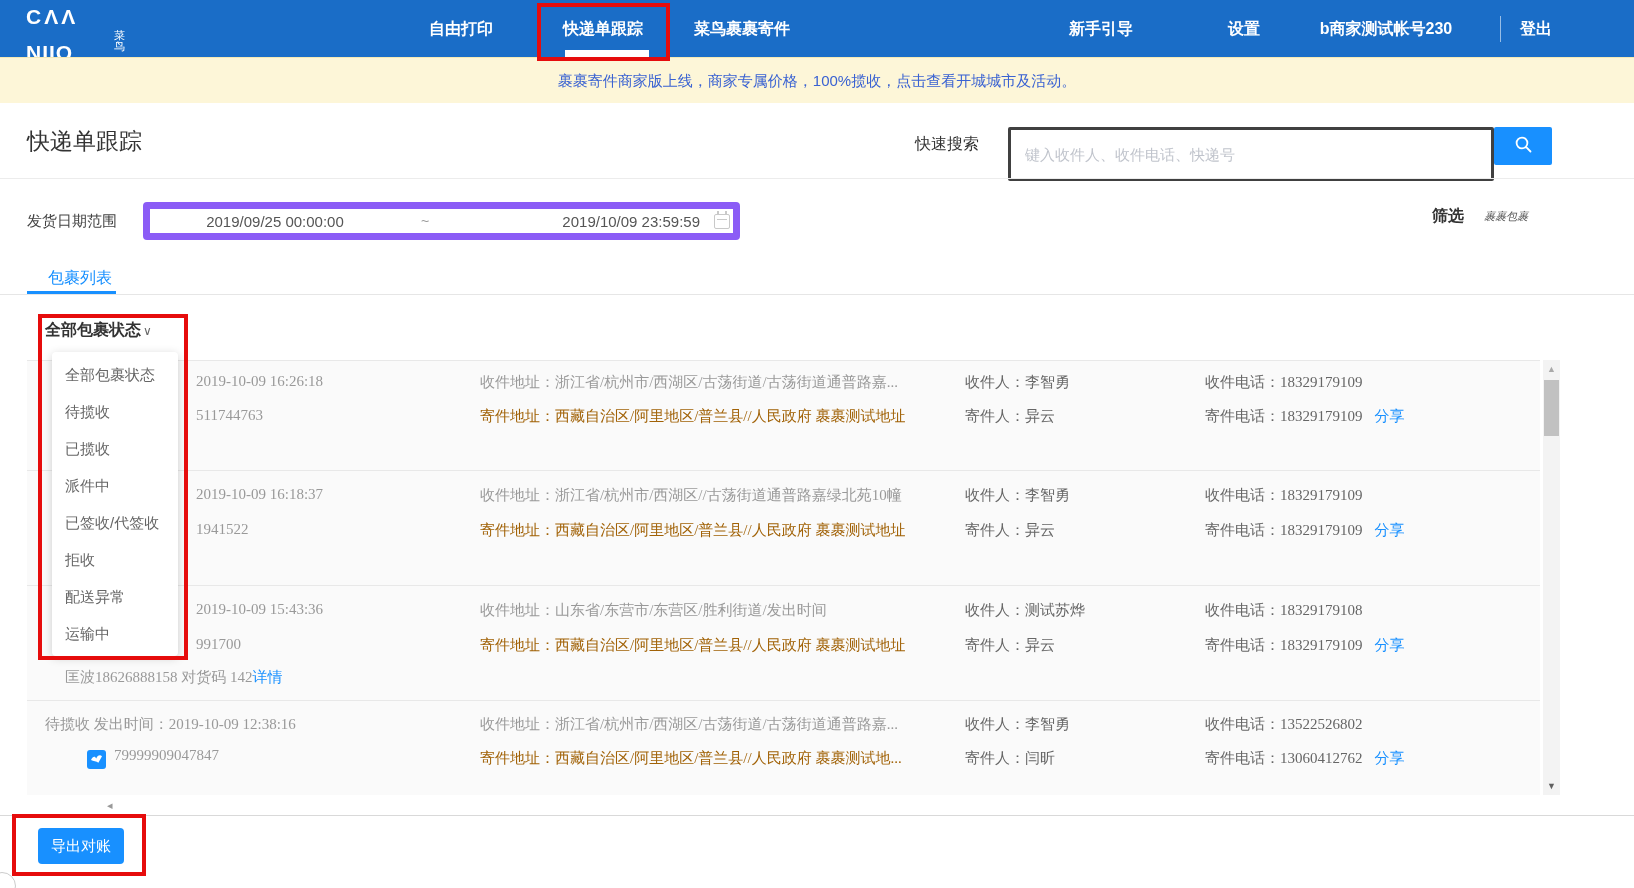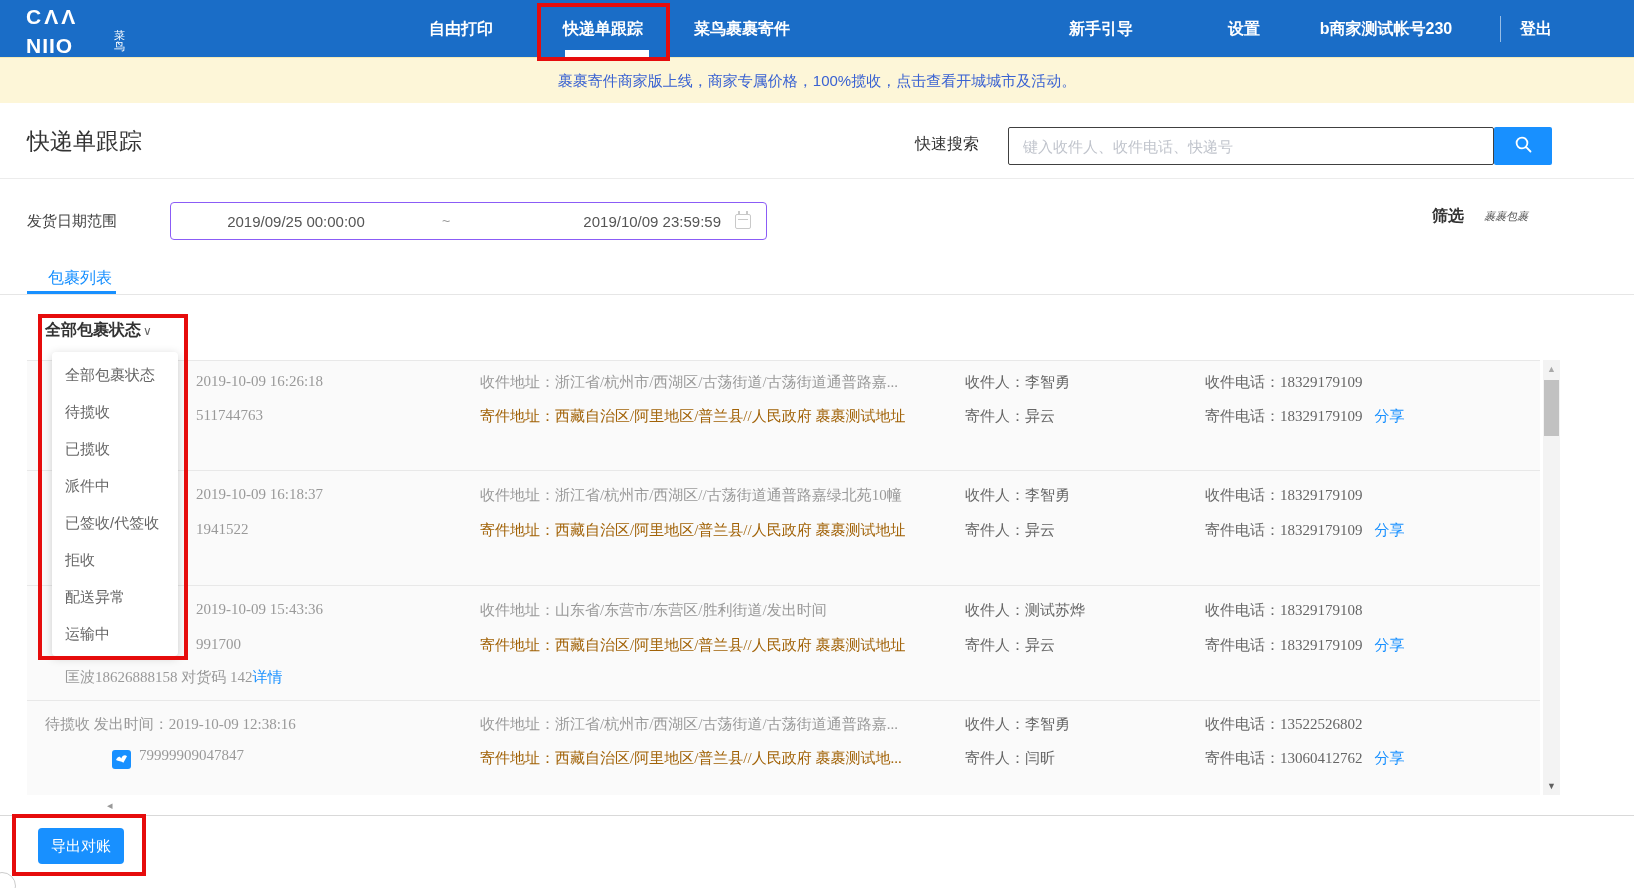--- a/index.html
+++ b/index.html
@@ -4,43 +4,43 @@
 <style>
   * { margin:0; padding:0; box-sizing:border-box; }
   html,body { background:#fff; }
   body { font-family:"Liberation Sans","DejaVu Sans",sans-serif; }
   #screen { position:relative; width:1634px; height:888px; background:#fff; overflow:hidden; }
 
   
   .nav { position:absolute; left:0; top:0; width:1634px; height:57px; background:#1a6dc7; }
   .logo { position:absolute; left:26px; top:6px; color:#fff; line-height:1; }
   .logo .l1 { font-size:21px; font-weight:bold; letter-spacing:3px; }
-  .logo .l2 { font-size:21px; font-weight:bold; letter-spacing:1px; margin-top:8px; }
+  .logo .l2 { font-size:21px; font-weight:bold; letter-spacing:1px; margin-top:15px; }
   .logo .cn { position:absolute; left:88px; top:24px; font-size:11px; letter-spacing:1px; font-weight:normal; }
   .nav-item { position:absolute; top:0; height:57px; line-height:57px; color:#fff; font-size:16px; font-weight:bold; text-align:center; cursor:pointer; }
   .nav-underline { position:absolute; left:565px; top:50px; width:84px; height:7px; background:#fff; }
   .nav-divider { position:absolute; left:1500px; top:16px; width:1px; height:26px; background:rgba(255,255,255,.55); }
 
   
   .anno { position:absolute; border:4px solid #e60c0c; background:transparent; z-index:50; pointer-events:none; }
 
   
   .banner { position:absolute; left:0; top:57px; width:1634px; height:46px; background:#fdf6d8; border-top:1px solid #f3e9b6; text-align:center; line-height:46px; font-size:15px; color:#3a62d2; }
 
   
   .page-title { position:absolute; left:27px; top:126px; font-size:23px; color:#333; }
   .search-label { position:absolute; left:915px; top:134px; font-size:16px; color:#333; }
-  .search-input { position:absolute; left:1008px; top:127px; width:486px; height:38px; border:1px solid #404040; border-radius:2px; padding:15px 14px; font-size:15px; color:#333; outline:none; font-family:inherit; }
+  .search-input { position:absolute; left:1008px; top:127px; width:486px; height:54px; border:3px solid #404040; border-radius:2px; padding:15px 14px; font-size:15px; color:#333; outline:none; font-family:inherit; }
   .search-input::placeholder { color:#c0c4cc; }
   .search-btn { position:absolute; left:1494px; top:127px; width:58px; height:38px; background:#1890ff; border:none; border-radius:2px; cursor:pointer; display:flex; align-items:center; justify-content:center; }
   .hdr-divider { position:absolute; left:0; top:178px; width:1634px; height:1px; background:#ececec; }
 
   
   .date-label { position:absolute; left:27px; top:212px; font-size:15px; color:#444; }
-  .date-box { position:absolute; left:143px; top:202px; width:597px; height:38px; border:1px solid #8b5cf6; border-radius:4px; background:#fff; display:flex; align-items:center;margin-left:27px; }
+  .date-box { position:absolute; left:143px; top:202px; width:597px; height:38px; border:7px solid #8b5cf6; border-radius:4px; background:#fff; display:flex; align-items:center; }
   .date-box .dt { font-size:15px; color:#555; text-align:center; }
   .date-box .dt.start { width:250px; }
   .date-box .dt.end { width:250px;text-align:right; }
   .date-box .tilde { width:50px; text-align:center; color:#999; font-size:14px; }
   .cal-icon { position:relative; width:16px; height:15px; border:1px solid #c9c9c9; border-radius:2px; margin-left:14px; }
   .cal-icon:before { content:""; position:absolute; left:2px; top:-4px; width:2px; height:4px; background:#c9c9c9; }
   .cal-icon:after { content:""; position:absolute; right:2px; top:-4px; width:2px; height:4px; background:#c9c9c9; }
   .cal-line { position:absolute; left:2px; top:4px; width:10px; height:1px; background:#c9c9c9; }
   .filter-label { position:absolute; left:1432px; top:206px; font-size:16px; font-weight:bold; color:#333; cursor:pointer; }
   .filter-value { position:absolute; left:1484px; top:209px; font-size:11px; color:#555;font-style:italic; }
@@ -164,21 +164,21 @@
       <span class="cell t-gray" style="left:453px;top:15px;">收件地址：山东省/东营市/东营区/胜利街道/发出时间</span>
       <span class="cell t-dark" style="left:453px;top:50px;">寄件地址：西藏自治区/阿里地区/普兰县//人民政府 裹裹测试地址</span>
       <span class="cell t-mid" style="left:938px;top:15px;">收件人：测试苏烨</span>
       <span class="cell t-mid" style="left:938px;top:50px;">寄件人：异云</span>
       <span class="cell t-mid" style="left:1178px;top:15px;">收件电话：18329179108</span>
       <span class="cell t-mid" style="left:1178px;top:50px;"><span>寄件电话：18329179109</span><span class="link share">分享</span></span>
     </div>
 
     <div class="prow" style="height:95px;border-bottom:none;">
       <span class="cell t-gray" style="left:18px;top:14px;">待揽收 发出时间：2019-10-09 12:38:16</span>
-      <span class="cell t-gray" style="left:44px;top:46px;padding-left:41px;"><span class="bird-badge"><svg width="13" height="11" viewBox="0 0 13 11">
+      <span class="cell t-gray" style="left:19px;top:46px;padding-left:41px;"><span class="bird-badge"><svg width="13" height="11" viewBox="0 0 13 11">
               <path d="M1 7 C3 3 5 3 6.2 5.6 C7.2 2.6 10 1.4 12 3.2 L8.4 9.8 C6.4 8.2 3.4 8 1 7 Z" fill="#fff"></path>
             </svg></span><span>79999909047847</span></span>
       <span class="cell t-gray" style="left:453px;top:14px;">收件地址：浙江省/杭州市/西湖区/古荡街道/古荡街道通普路嘉...</span>
       <span class="cell t-dark" style="left:453px;top:48px;">寄件地址：西藏自治区/阿里地区/普兰县//人民政府 裹裹测试地...</span>
       <span class="cell t-mid" style="left:938px;top:14px;">收件人：李智勇</span>
       <span class="cell t-mid" style="left:938px;top:48px;">寄件人：闫昕</span>
       <span class="cell t-mid" style="left:1178px;top:14px;">收件电话：13522526802</span>
       <span class="cell t-mid" style="left:1178px;top:48px;"><span>寄件电话：13060412762</span><span class="link share">分享</span></span>
     </div>
   </div>

